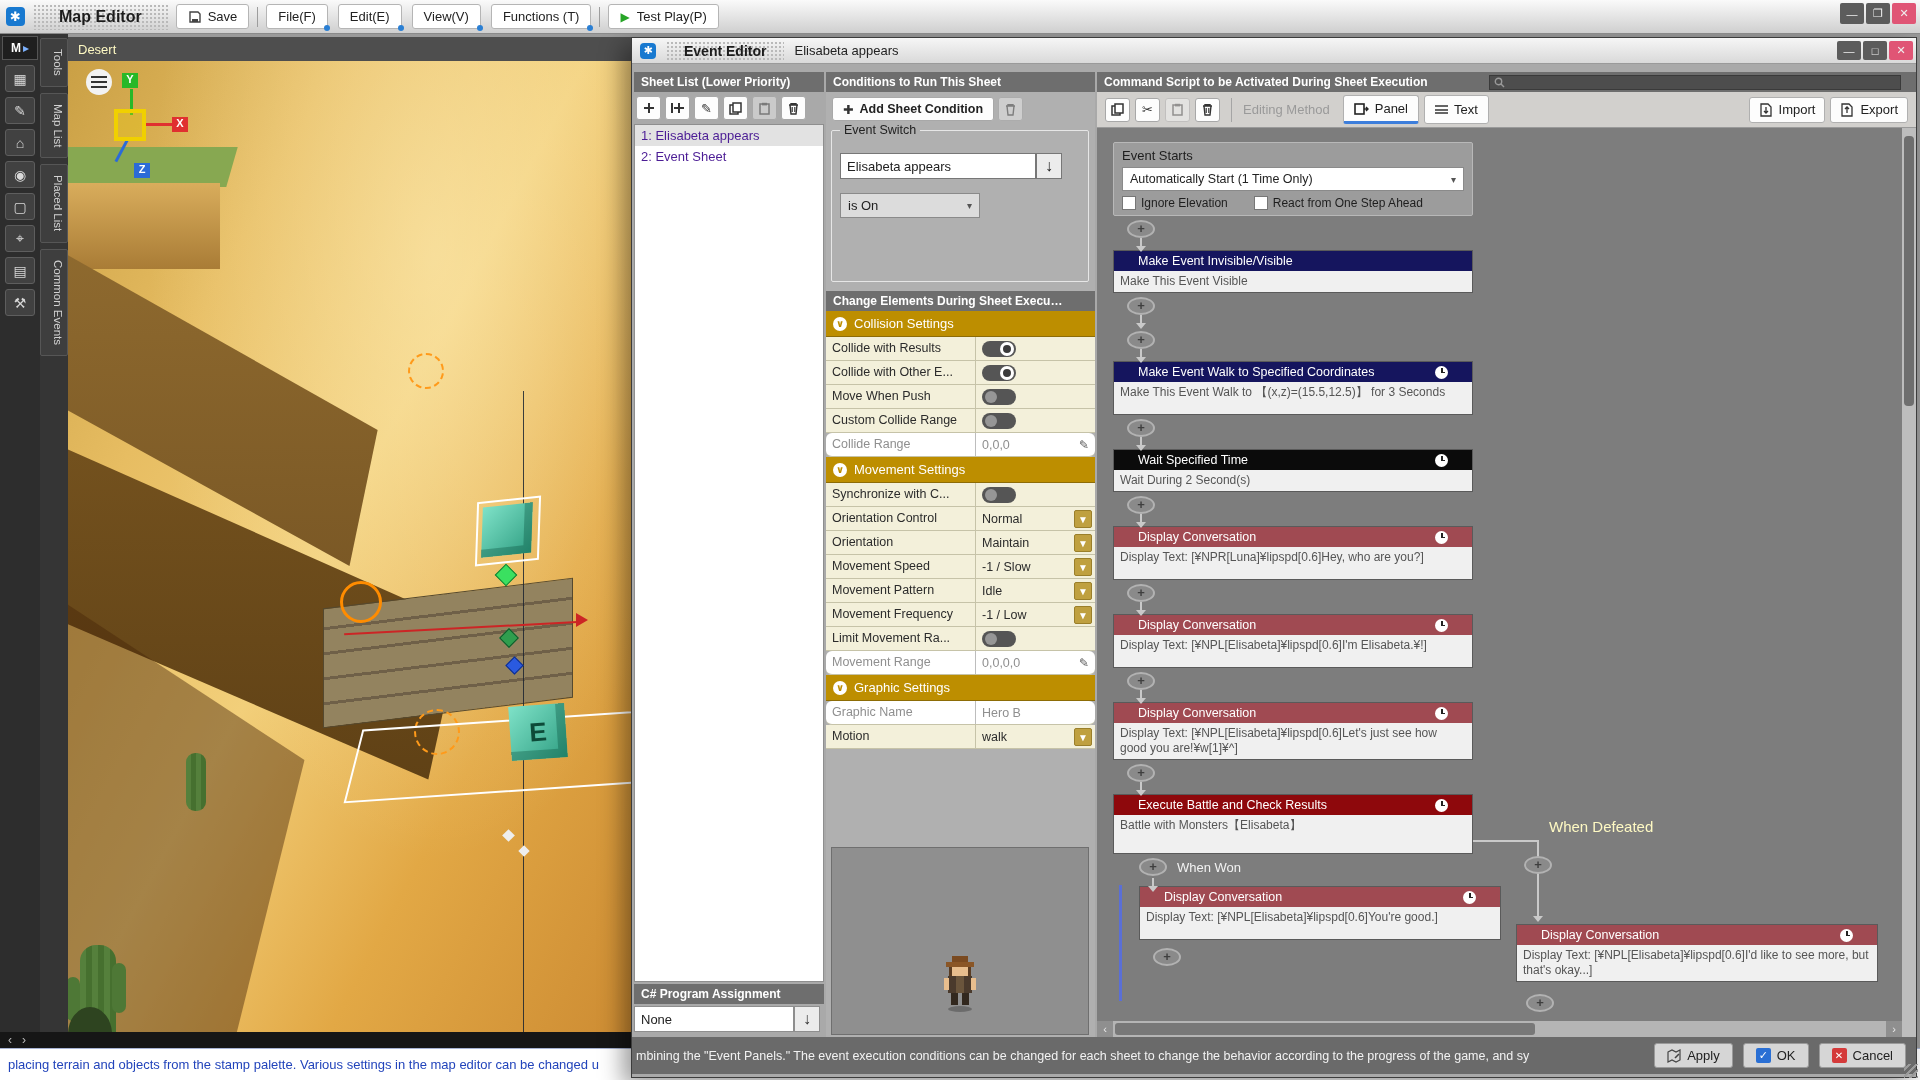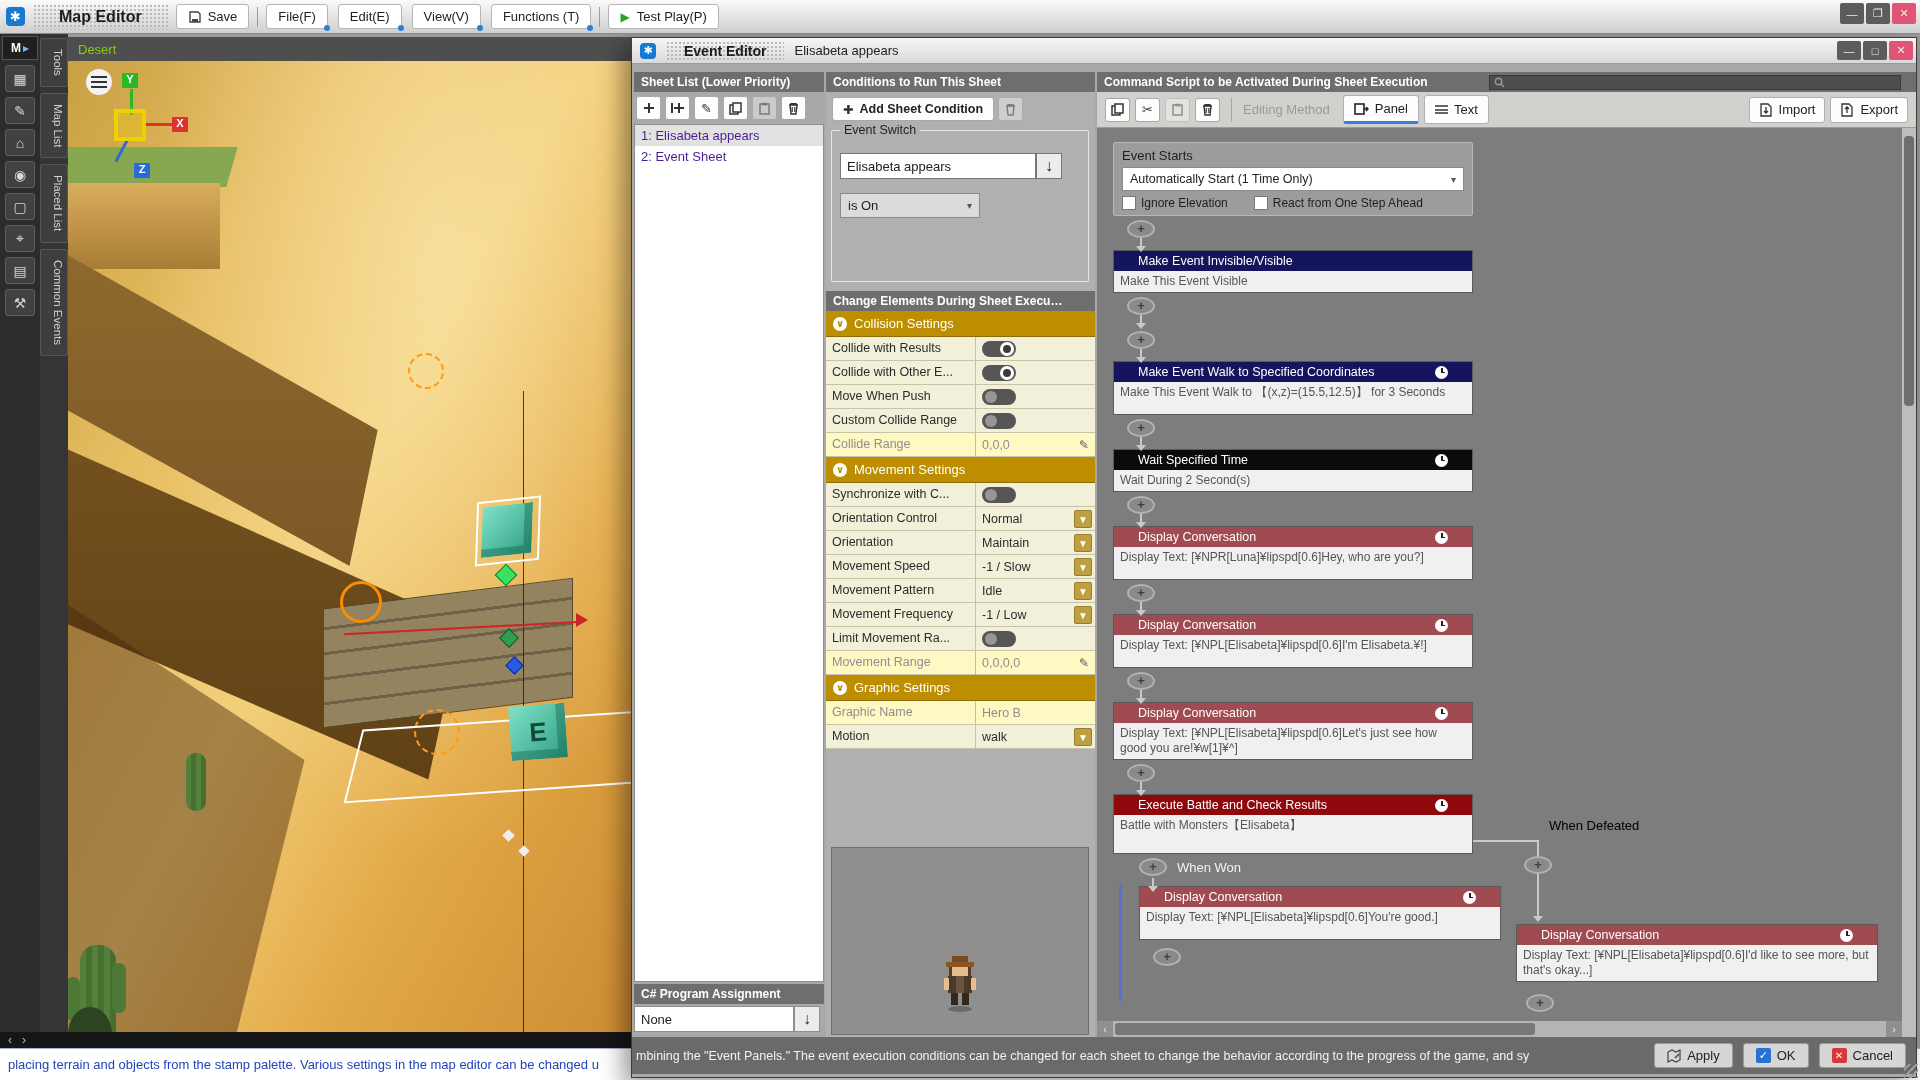--- a/index.html
+++ b/index.html
@@ -21,21 +21,21 @@
   .wbtn{width:24px;height:21px;background:#5c5c5c;color:#efefef;font-size:11px;display:flex;align-items:center;justify-content:center;border-radius:2px;}
   .wbtn.close{background:var(--close_pink);}
   
   .icostrip{position:absolute;left:0;top:34px;width:40px;bottom:48px;background:#2d2d2d;z-index:5;display:flex;flex-direction:column;align-items:center;gap:5px;padding-top:2px;}
   .mtab{width:36px;height:24px;background:#1f1f1f;color:#fff;font-size:12px;font-weight:bold;display:flex;align-items:center;justify-content:center;border:1px solid #555;}
   .mtab b{color:#7db2ff;font-weight:bold;margin-left:2px;}
   .tico{width:30px;height:27px;background:#414141;border:1px solid #5e5e5e;border-radius:3px;color:#d8d8d8;font-size:14px;display:flex;align-items:center;justify-content:center;}
   .tabstrip{position:absolute;left:40px;top:34px;width:28px;bottom:48px;background:#353535;z-index:5;display:flex;flex-direction:column;gap:6px;padding-top:4px;}
   .vtab{writing-mode:vertical-rl;color:#d2d2d2;font-size:11.5px;background:#3e3e3e;border:1px solid #565656;padding:10px 3px;border-radius:2px;}
   
-  .maphead{position:absolute;left:68px;top:37px;width:563px;height:24px;background:#4e4e4e;color:#84cc16;font-size:13px;display:flex;align-items:center;padding-left:10px;z-index:5;}
+  .maphead{position:absolute;left:68px;top:37px;width:563px;height:24px;background:#4e4e4e;color:#fef9c3;font-size:13px;display:flex;align-items:center;padding-left:10px;z-index:5;}
   .mapview{position:absolute;left:68px;top:61px;width:563px;height:971px;overflow:hidden;z-index:4;background:linear-gradient(118deg,#caa045 0%,#e7bd62 25%,#f2cf7a 48%,#e2a845 72%,#cd8c33 100%);}
   .mapscroll{position:absolute;left:0;top:1032px;width:631px;height:16px;background:#161616;z-index:6;color:#bbb;font-size:12px;display:flex;align-items:center;gap:10px;padding-left:8px;}
   
   .statusbar{position:absolute;left:0;top:1048px;width:1920px;height:32px;background:#fff;border-top:1px solid #a8b4d4;z-index:3;display:flex;align-items:center;padding-left:8px;font-size:13px;color:#2244bb;white-space:nowrap;overflow:hidden;}
   .grip{position:absolute;right:2px;bottom:2px;width:14px;height:14px;background:repeating-linear-gradient(135deg,transparent 0 3px,#9a9a9a 3px 5px);z-index:40;}
   
   .editor{position:absolute;left:631px;top:37px;width:1286px;height:1041px;background:#a9a9a9;border:1px solid #3c3c3c;box-shadow:-8px 8px 22px rgba(0,0,0,.4);z-index:20;}
   .etitle{position:absolute;left:0;top:0;right:0;height:26px;background:linear-gradient(#f6f6f6,#d9d9d9);border-bottom:1px solid #9a9a9a;display:flex;align-items:center;gap:10px;padding-left:8px;}
   .etitle .ttl{font-weight:bold;font-size:14px;color:#1c1c1c;padding:2px 18px;}
   .esub{font-size:13px;color:#222;}
@@ -61,21 +61,21 @@
   .combo1{position:absolute;left:8px;top:22px;width:196px;height:26px;background:#fff;border:1px solid #777;font-size:13px;color:#222;display:flex;align-items:center;padding-left:6px;}
   .combo1arrow{position:absolute;left:204px;top:22px;width:26px;height:26px;background:#ececec;border:1px solid #777;display:flex;align-items:center;justify-content:center;font-weight:bold;color:#222;}
   .combo2{position:absolute;left:8px;top:62px;width:140px;height:25px;background:#dcdcdc;border:1px solid #8a8a8a;font-size:13px;color:#222;display:flex;align-items:center;justify-content:space-between;padding:0 7px;}
   .elemhead{position:absolute;left:0;top:219px;width:269px;}
   .etable{position:absolute;left:0;top:239px;width:269px;}
   .sechead{height:26px;background:var(--gold);color:#fff;font-size:13px;display:flex;align-items:center;gap:7px;padding-left:7px;border-bottom:1px solid #8d6c06;}
   .chev{width:14px;height:14px;background:#fff;border-radius:50%;color:var(--gold);font-size:10px;font-weight:bold;display:flex;align-items:center;justify-content:center;}
   .erow{display:flex;height:24px;border-bottom:1px solid #c6c3a8;font-size:12.5px;color:#2b2b2b;background:var(--cream);}
   .erow .elabel{width:150px;padding:4px 0 0 6px;border-right:1px solid #c6c3a8;white-space:nowrap;overflow:hidden;}
   .erow .ecell{flex:1;display:flex;align-items:center;padding:0 4px 0 6px;position:relative;}
-  .erow.dis{background:#fef9c3;color:#8f8f8f;}
+  .erow.dis{background:#ffffff;color:#8f8f8f;border-radius:6px;}
   .erow.dis .elabel{border-right:1px solid #bdbdbd;}
   .tgl{width:34px;height:16px;border-radius:9px;background:#555;position:relative;}
   .tgl .knob{position:absolute;top:2px;width:12px;height:12px;border-radius:50%;}
   .tgl.on .knob{right:2px;top:1px;width:14px;height:14px;background:#3a3a3a;border:3px solid #fff;}
   .tgl.off .knob{left:3px;background:#969696;}
   .ddsq{position:absolute;right:3px;top:3px;width:18px;height:18px;background:#bfa040;border:1px solid #9a7f2a;color:#fff;font-size:10px;display:flex;align-items:center;justify-content:center;border-radius:2px;}
   .pencil{position:absolute;right:6px;color:#555;font-size:12px;}
   .preview{position:absolute;left:5px;top:775px;width:258px;height:188px;background:#8f8f8f;border:1px solid #6f6f6f;}
   
   .c3head{position:absolute;left:0;top:0;width:819px;display:flex;align-items:center;justify-content:space-between;}
@@ -108,21 +108,21 @@
   .cmd-head.maroon{background:var(--maroon);} .cmd-head.red{background:var(--red);}
   .cmd-body{padding:3px 6px;font-size:12px;color:#555;line-height:1.25;}
   .lines1{min-height:19px;} .lines2{min-height:32px;} .tall8{min-height:38px;}
   .clock{width:13px;height:13px;background:#fff;border-radius:50%;position:relative;flex:none;}
   .clock::before{content:"";position:absolute;left:6px;top:2.5px;width:1.5px;height:4.5px;background:#222;}
   .clock::after{content:"";position:absolute;left:6px;top:6px;width:4px;height:1.5px;background:#222;}
   .wonrow{display:flex;align-items:center;gap:10px;margin:2px 0 0 26px;height:22px;color:#f2f2f2;font-size:13px;}
   .branchpanel{position:absolute;width:362px;}
   .bluebar{position:absolute;left:22px;top:757px;width:3px;height:116px;background:#5a6fd6;}
   .elbow{position:absolute;background:#c9c9c9;}
-  .wdlabel{position:absolute;left:452px;top:690px;color:#000000;font-size:13px;}
+  .wdlabel{position:absolute;left:452px;top:690px;color:#fef9c3;font-size:15px;}
   .footer{position:absolute;left:0;bottom:3px;right:0;height:37px;background:#6a6a6a;display:flex;align-items:center;overflow:hidden;}
   .fhelp{color:#f2f2f2;font-size:12.5px;white-space:nowrap;overflow:hidden;flex:1;padding-left:4px;}
   .fbtn{height:25px;background:#d6d6d6;border:1px solid #9a9a9a;border-radius:3px;display:flex;align-items:center;gap:6px;font-size:13px;color:#222;padding:0 12px;margin-right:10px;flex:none;}
   .okchip{width:15px;height:15px;background:#2a6fd4;color:#fff;font-size:11px;border-radius:2px;display:flex;align-items:center;justify-content:center;}
   .xchip{width:15px;height:15px;background:#d43a3a;color:#fff;font-size:10px;border-radius:2px;display:flex;align-items:center;justify-content:center;}
   svg.ic{display:block;}
 </style>
 </head>
 <body>
 

